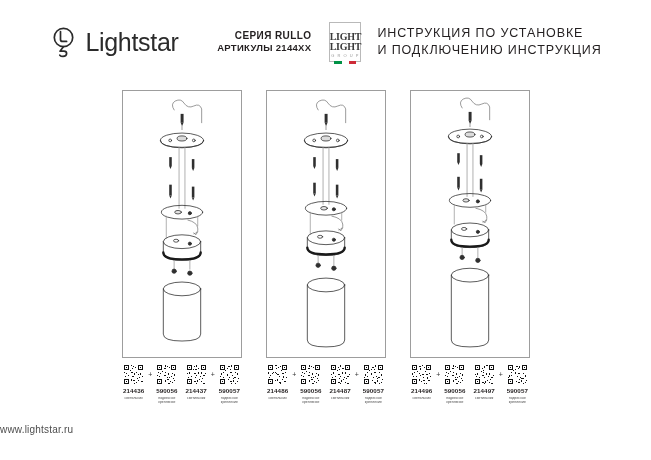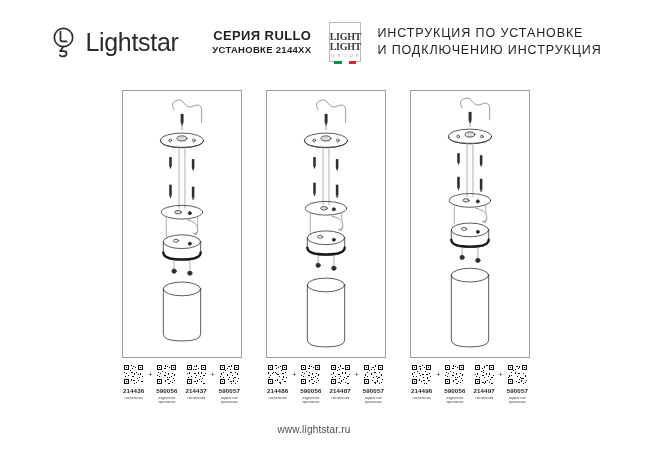--- a/index.html
+++ b/index.html
@@ -24,21 +24,21 @@
   .brand-mark{width:30px;height:34px;flex:0 0 auto;}
   .brand-word{
     font-size:25px;letter-spacing:-0.3px;font-weight:400;
     color:#2b2b2b;line-height:1;
   }
 
   .series{
     width:112px;text-align:right;line-height:1.15;
     padding-right:14px;
   }
-  .series-line1{font-size:13px;font-weight:bold;letter-spacing:0.4px;white-space:nowrap;}
+  .series-line1{font-size:10px;font-weight:bold;letter-spacing:0.4px;white-space:nowrap;}
   .series-line2{font-size:9.5px;font-weight:bold;letter-spacing:0.3px;white-space:nowrap;margin-top:1px;}
 
   .ls-badge{
     width:32px;height:40px;border:1px solid #b9b9b9;
     background:#fff;box-sizing:border-box;
     display:flex;flex-direction:column;align-items:center;justify-content:center;
     margin:0 16px 0 4px;padding:12px 0 0 0;
   }
   .ls-badge .l1,.ls-badge .l2{
     font-family:"Liberation Serif", serif;
@@ -88,21 +88,21 @@
     letter-spacing:0.05px;
   }
   .plus{
     width:9px;text-align:center;font-size:7px;color:#333;
     padding-top:7px;flex:0 0 auto;
   }
   .spacer{width:5px;flex:0 0 auto;}
 
   
   .footer{
-    position:absolute;left:0;top:419px;width:628px;text-align:center;
+    position:absolute;left:0;top:419px;width:628px;
   }
   .footer span{font-size:10px;color:#4d4d4d;letter-spacing:0.2px;}
 </style>
 </head>
 <body>
 
 <div class="sheet">
 
   <div class="header">
     <div class="hdr-inner">
@@ -111,21 +111,21 @@
         <svg class="brand-mark" viewBox="0 0 30 34">
           <circle cx="14.5" cy="12.5" r="9.2" fill="none" stroke="#2b2b2b" stroke-width="1.7"></circle>
           <path d="M11.5 6.6 V14.4 Q11.5 16.4 13.6 16.4 H17.6" fill="none" stroke="#2b2b2b" stroke-width="1.7" stroke-linecap="round"></path>
           <path d="M14.6 21.6 L11.0 26.2 L15.0 26.2 Q17.6 26.2 17.6 28.6 Q17.6 31.4 14.0 31.4 Q11.8 31.4 10.8 30.2" fill="none" stroke="#2b2b2b" stroke-width="1.7" stroke-linecap="round" stroke-linejoin="round"></path>
         </svg>
         <span class="brand-word">Lightstar</span>
       </div>
 
       <div class="series">
         <div class="series-line1">СЕРИЯ RULLO</div>
-        <div class="series-line2">УСТАНОВКЕ 2144XX</div>
+        <div class="series-line2">АРТИКУЛЫ 2144XX</div>
       </div>
 
       <div class="ls-badge">
         <div class="l1">LIGHT</div>
         <div class="l2">LIGHT</div>
         <div class="l3">G R O U P</div>
         <div class="ls-flag">
           <i style="background:#009246"></i>
             <i style="background:#ffffff"></i>
             <i style="background:#ce2b37"></i>

